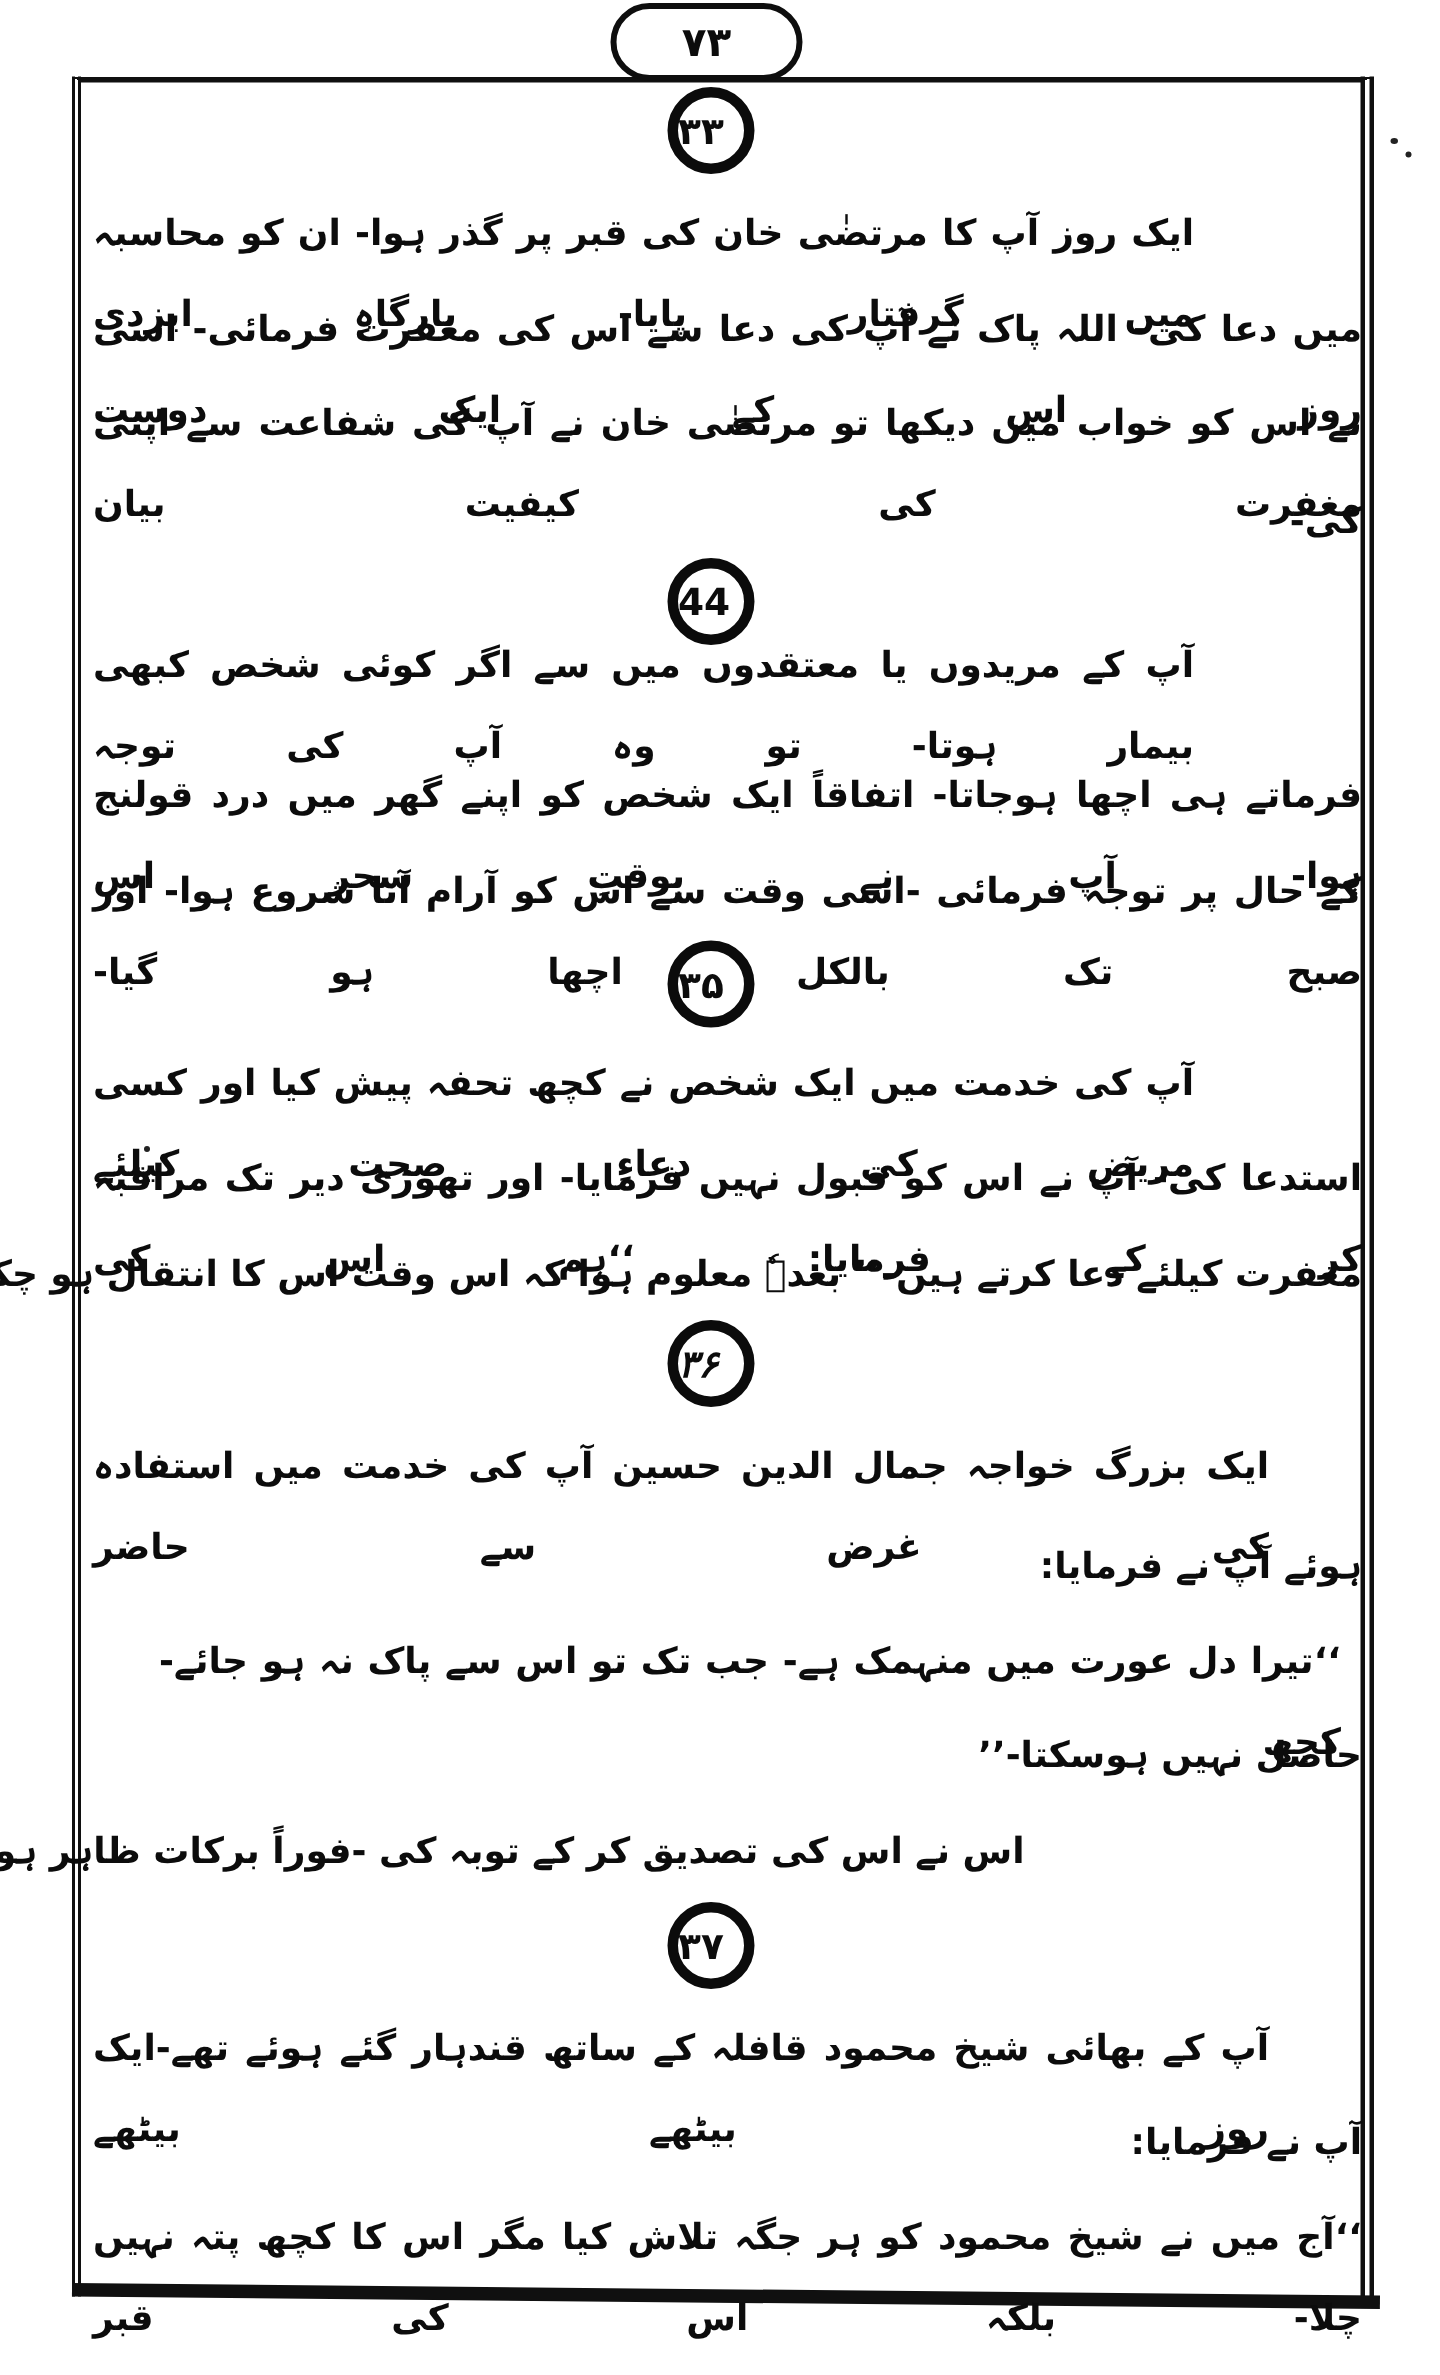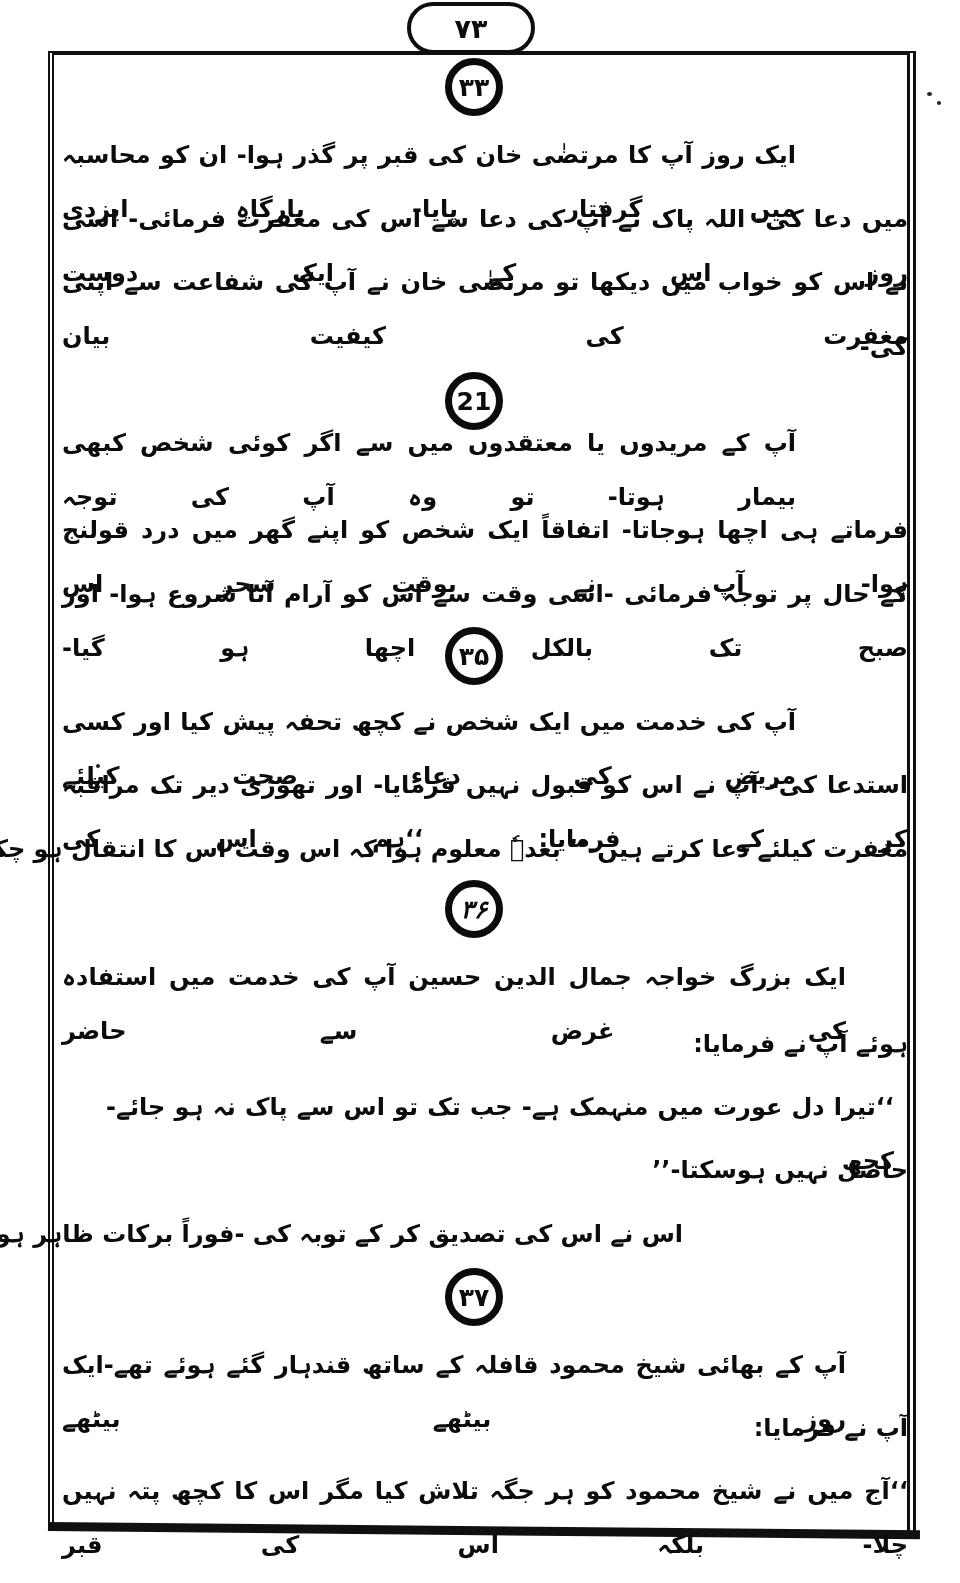--- a/index.html
+++ b/index.html
@@ -47,21 +47,21 @@
   }
   
   .badge{
     position:absolute;
     left:445px;
     width:58px;height:58px;
     box-sizing:border-box;
     border:7px solid #0b0b0b;
     border-radius:50%;
     background:#ffffff;
-    display:flex;align-items:center;justify-content:center;
+    display:flex;align-items:center;justify-content:flex-start;
     font-size:25px;font-weight:bold;
     z-index:2;
   }
   .b33{top:58px;}
   .b34{top:372px;}
   .b35{top:627px;}
   .b36{top:880px;font-style:italic;}
   .b37{top:1268px;}
   
   .tline{
@@ -96,21 +96,21 @@
 
   <div class="badge b33">
     <span>۳۳</span>
   </div>
   <div class="tline l-start-md" style="top:128px">ایک روز آپ کا مرتضٰی خان کی قبر پر گذر ہوا- ان کو محاسبہ میں گرفتار پایا- بارگاہِ ایزدی</div>
   <div class="tline l-full" style="top:192px">میں دعا کی- اللہ پاک نے آپ کی دعا سے اس کی مغفرت فرمائی- اسی روز اس کے ایک دوست</div>
   <div class="tline l-full" style="top:255px">نے اس کو خواب میں دیکھا تو مرتضٰی خان نے آپ کی شفاعت سے اپنی مغفرت کی کیفیت بیان</div>
   <div class="tline l-end" style="top:320px">کی-</div>
 
   <div class="badge b34">
-    <span>21</span>
+    <span>44</span>
   </div>
   <div class="tline l-start-md" style="top:416px">آپ کے مریدوں یا معتقدوں میں سے اگر کوئی شخص کبھی بیمار ہوتا- تو وہ آپ کی توجہ</div>
   <div class="tline l-full" style="top:503px">فرماتے ہی اچھا ہوجاتا- اتفاقاً ایک شخص کو اپنے گھر میں درد قولنج ہوا- آپ نے بوقتِ سحر اس</div>
   <div class="tline l-full" style="top:567px">کے حال پر توجہ فرمائی -اسی وقت سے اس کو آرام آنا شروع ہوا- اور صبح تک بالکل اچھا ہو گیا-</div>
 
   <div class="badge b35">
     <span>۳۵</span>
   </div>
   <div class="tline l-full" style="top:758px">استدعا کی- آپ نے اس کو قبول نہیں فرمایا- اور تھوڑی دیر تک مراقبہ کر کے فرمایا: ‘‘ہم اس کی</div>
   <div class="tline l-start-md" style="top:695px">آپ کی خدمت میں ایک شخص نے کچھ تحفہ پیش کیا اور کسی مریض کی دعاءِ صحت کیلئے</div>

